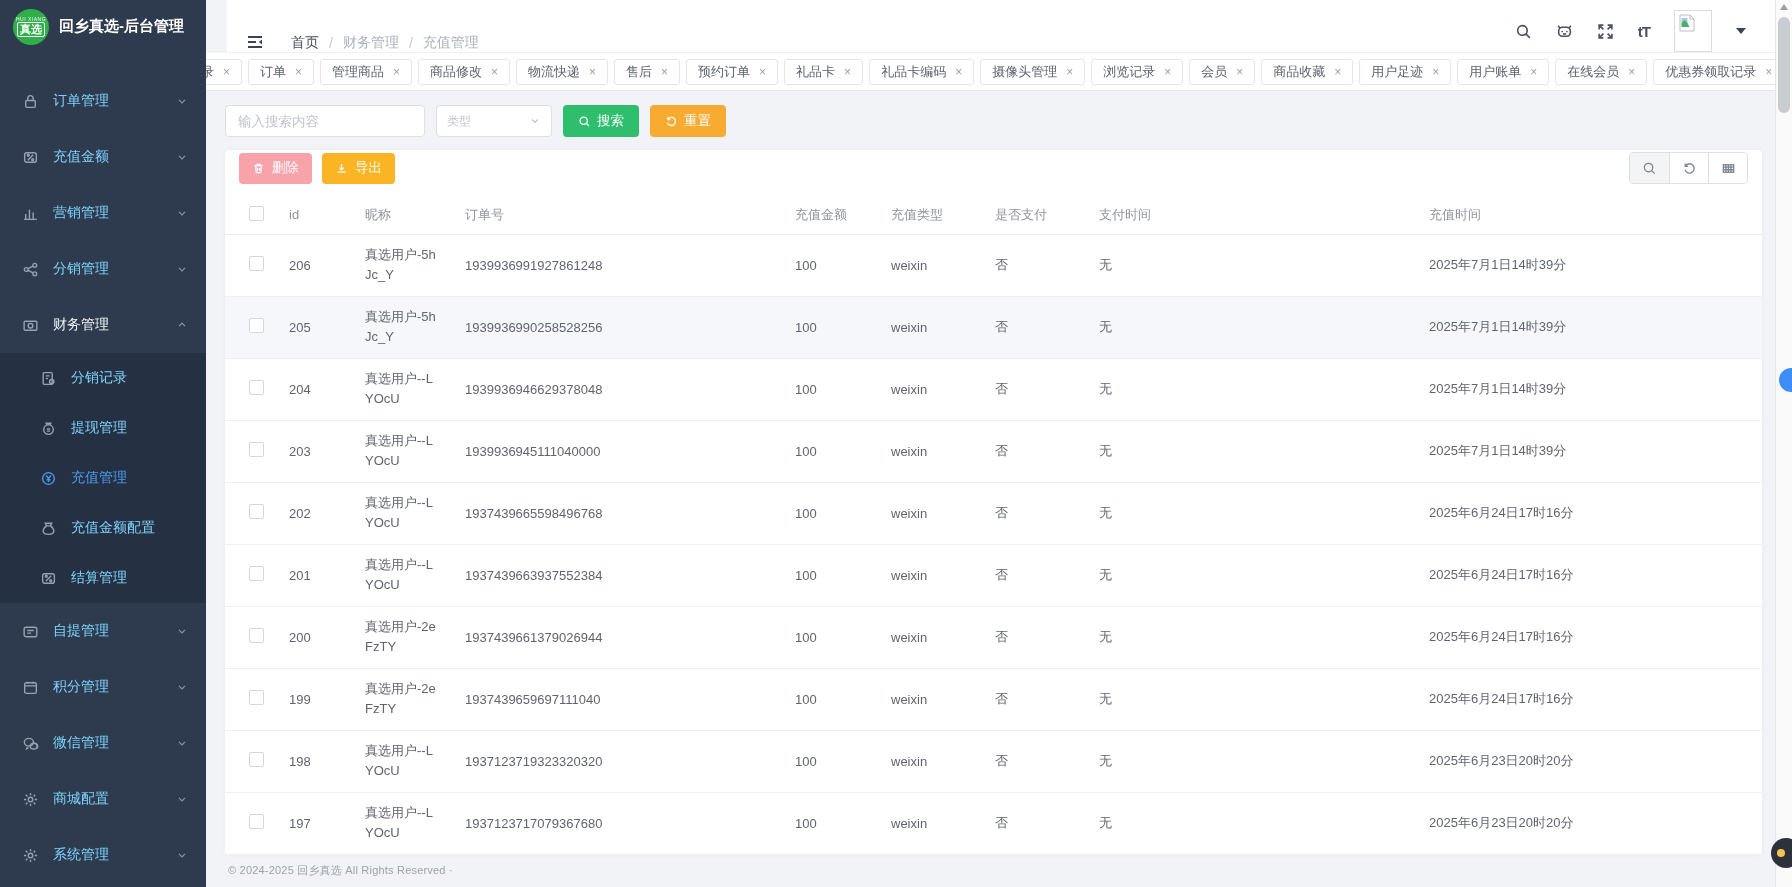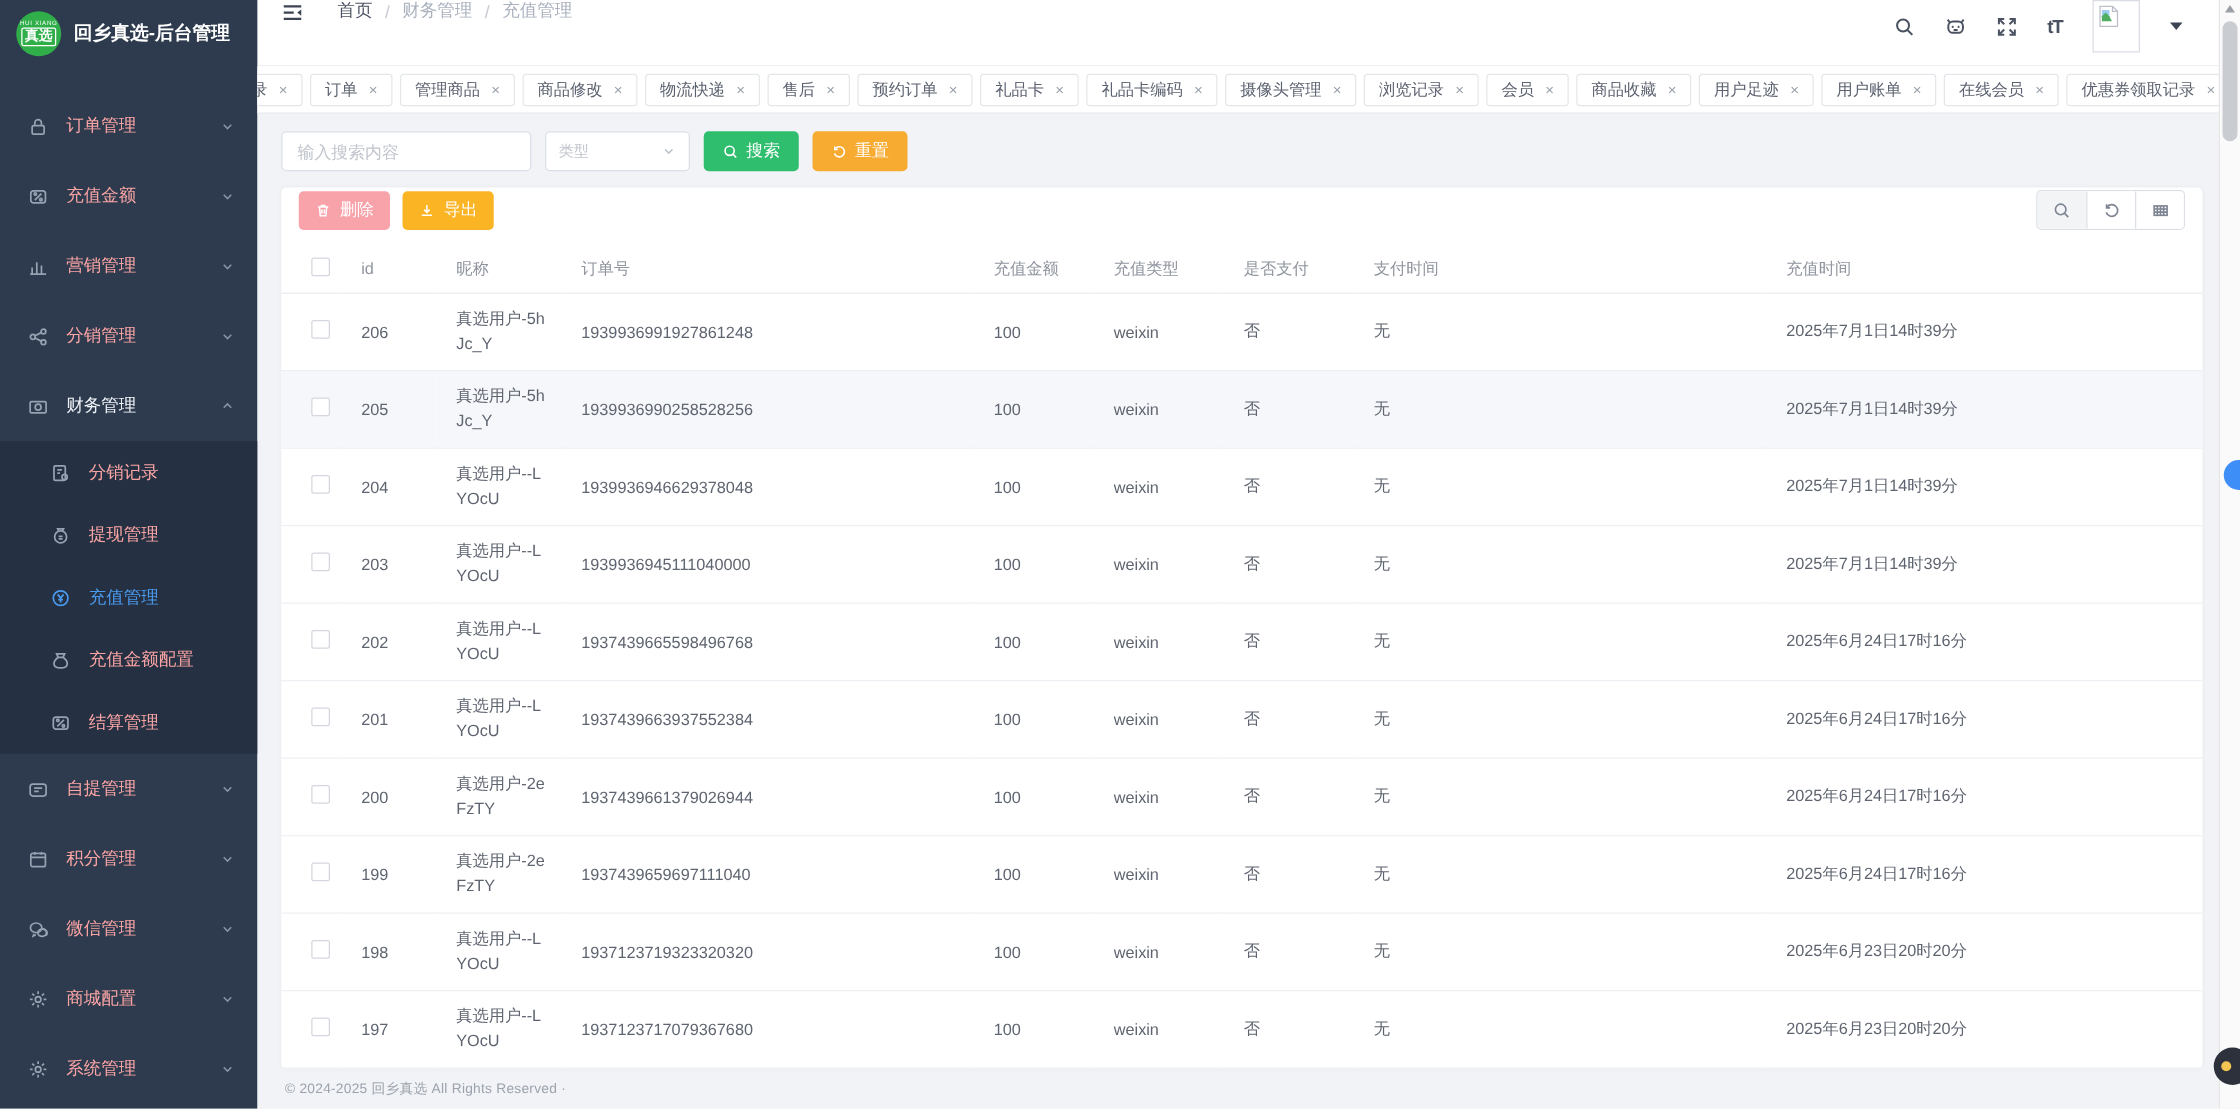--- a/index.html
+++ b/index.html
@@ -8,34 +8,34 @@
   .app { position:relative; width:1792px; height:887px; display:flex; overflow:hidden; }
 
   
   .sidebar { width:206px; flex-shrink:0; background:#2e3b4e; color:#bac3cf; overflow:hidden; display:flex; flex-direction:column; }
   .logo-bar { height:53px; flex-shrink:0; display:flex; align-items:center; padding-left:13px; gap:10px; background:#2e3b4e; position:relative; z-index:2; }
   .logo-circle { width:36px; height:36px; border-radius:50%; background:#2fae49; display:flex; flex-direction:column; align-items:center; justify-content:center; flex-shrink:0; }
   .logo-sub { font-size:5px; color:#fff; letter-spacing:.5px; line-height:6px; }
   .logo-main { font-size:11px; font-weight:bold; color:#fff; border:1px solid #fff; border-radius:2px; padding:0 2px; line-height:13px; }
   .app-title { color:#fff; font-weight:bold; font-size:15px; white-space:nowrap; }
   .side-menu { margin-top:-36px; position:relative; z-index:1; }
-  .menu-item { height:56px; display:flex; align-items:center; padding:0 18px 0 22px; font-size:14px; cursor:pointer; color:#fca5a5; }
+  .menu-item { height:56px; display:flex; align-items:center; padding:0 18px 0 22px; font-size:14px; cursor:pointer; color:#7dd3fc; }
   .menu-item .mi-label { flex:1; margin-left:14px; }
   .menu-item svg.ic { width:17px; height:17px; stroke:#96a2b2; fill:none; stroke-width:1.3; flex-shrink:0; }
   .menu-item .chev { width:12px; height:12px; stroke:#8795a8; fill:none; stroke-width:1.6; }
   .menu-item.parent-open { color:#f2f5f9; }
   .submenu { background:#253142; }
   .submenu .menu-item { height:50px; padding-left:40px; font-size:14px; }
   .submenu .menu-item .mi-label { margin-left:14px; }
   .submenu .menu-item.active-sub { color:#4a9aef; }
   .submenu .menu-item.active-sub svg.ic { stroke:#4a9aef; }
 
   
   .main { flex:1; min-width:0; display:flex; flex-direction:column; background:#f1f3f6; }
-  .topbar { height:53px; flex-shrink:0; background:#fff; display:flex; align-items:flex-start; padding:0 46px 0 18px; border-bottom:1px solid #f0f1f3; }
+  .topbar { height:53px; flex-shrink:0; background:#fff; display:flex; align-items:flex-end; padding:0 46px 0 18px; border-bottom:1px solid #f0f1f3;margin-left:21px; }
   .hamburger { width:20px; height:20px; margin-right:26px; cursor:pointer; }
   .hamburger svg { width:20px; height:20px; stroke:#3c4353; stroke-width:1.8; fill:#3c4353; }
   .breadcrumb { display:flex; align-items:center; gap:10px; font-size:14px; }
   .crumb-first { color:#4a5161; }
   .crumb-rest { color:#aab1be; }
   .crumb-sep { color:#c6cad1; }
   .topbar-right { margin-left:auto; display:flex; align-items:center; gap:24px; }
   .topbar-right svg.hic { width:17px; height:17px; stroke:#4a5161; fill:none; stroke-width:1.5; cursor:pointer; }
   .font-size-btn { font-size:15px; color:#4a5161; cursor:pointer; font-weight:bold; letter-spacing:-1px; }
   .avatar-box { width:38px; height:42px; border:1px solid #d9dde3; background:#fff; display:flex; align-items:flex-start; justify-content:flex-start; padding:2px; cursor:pointer; }

